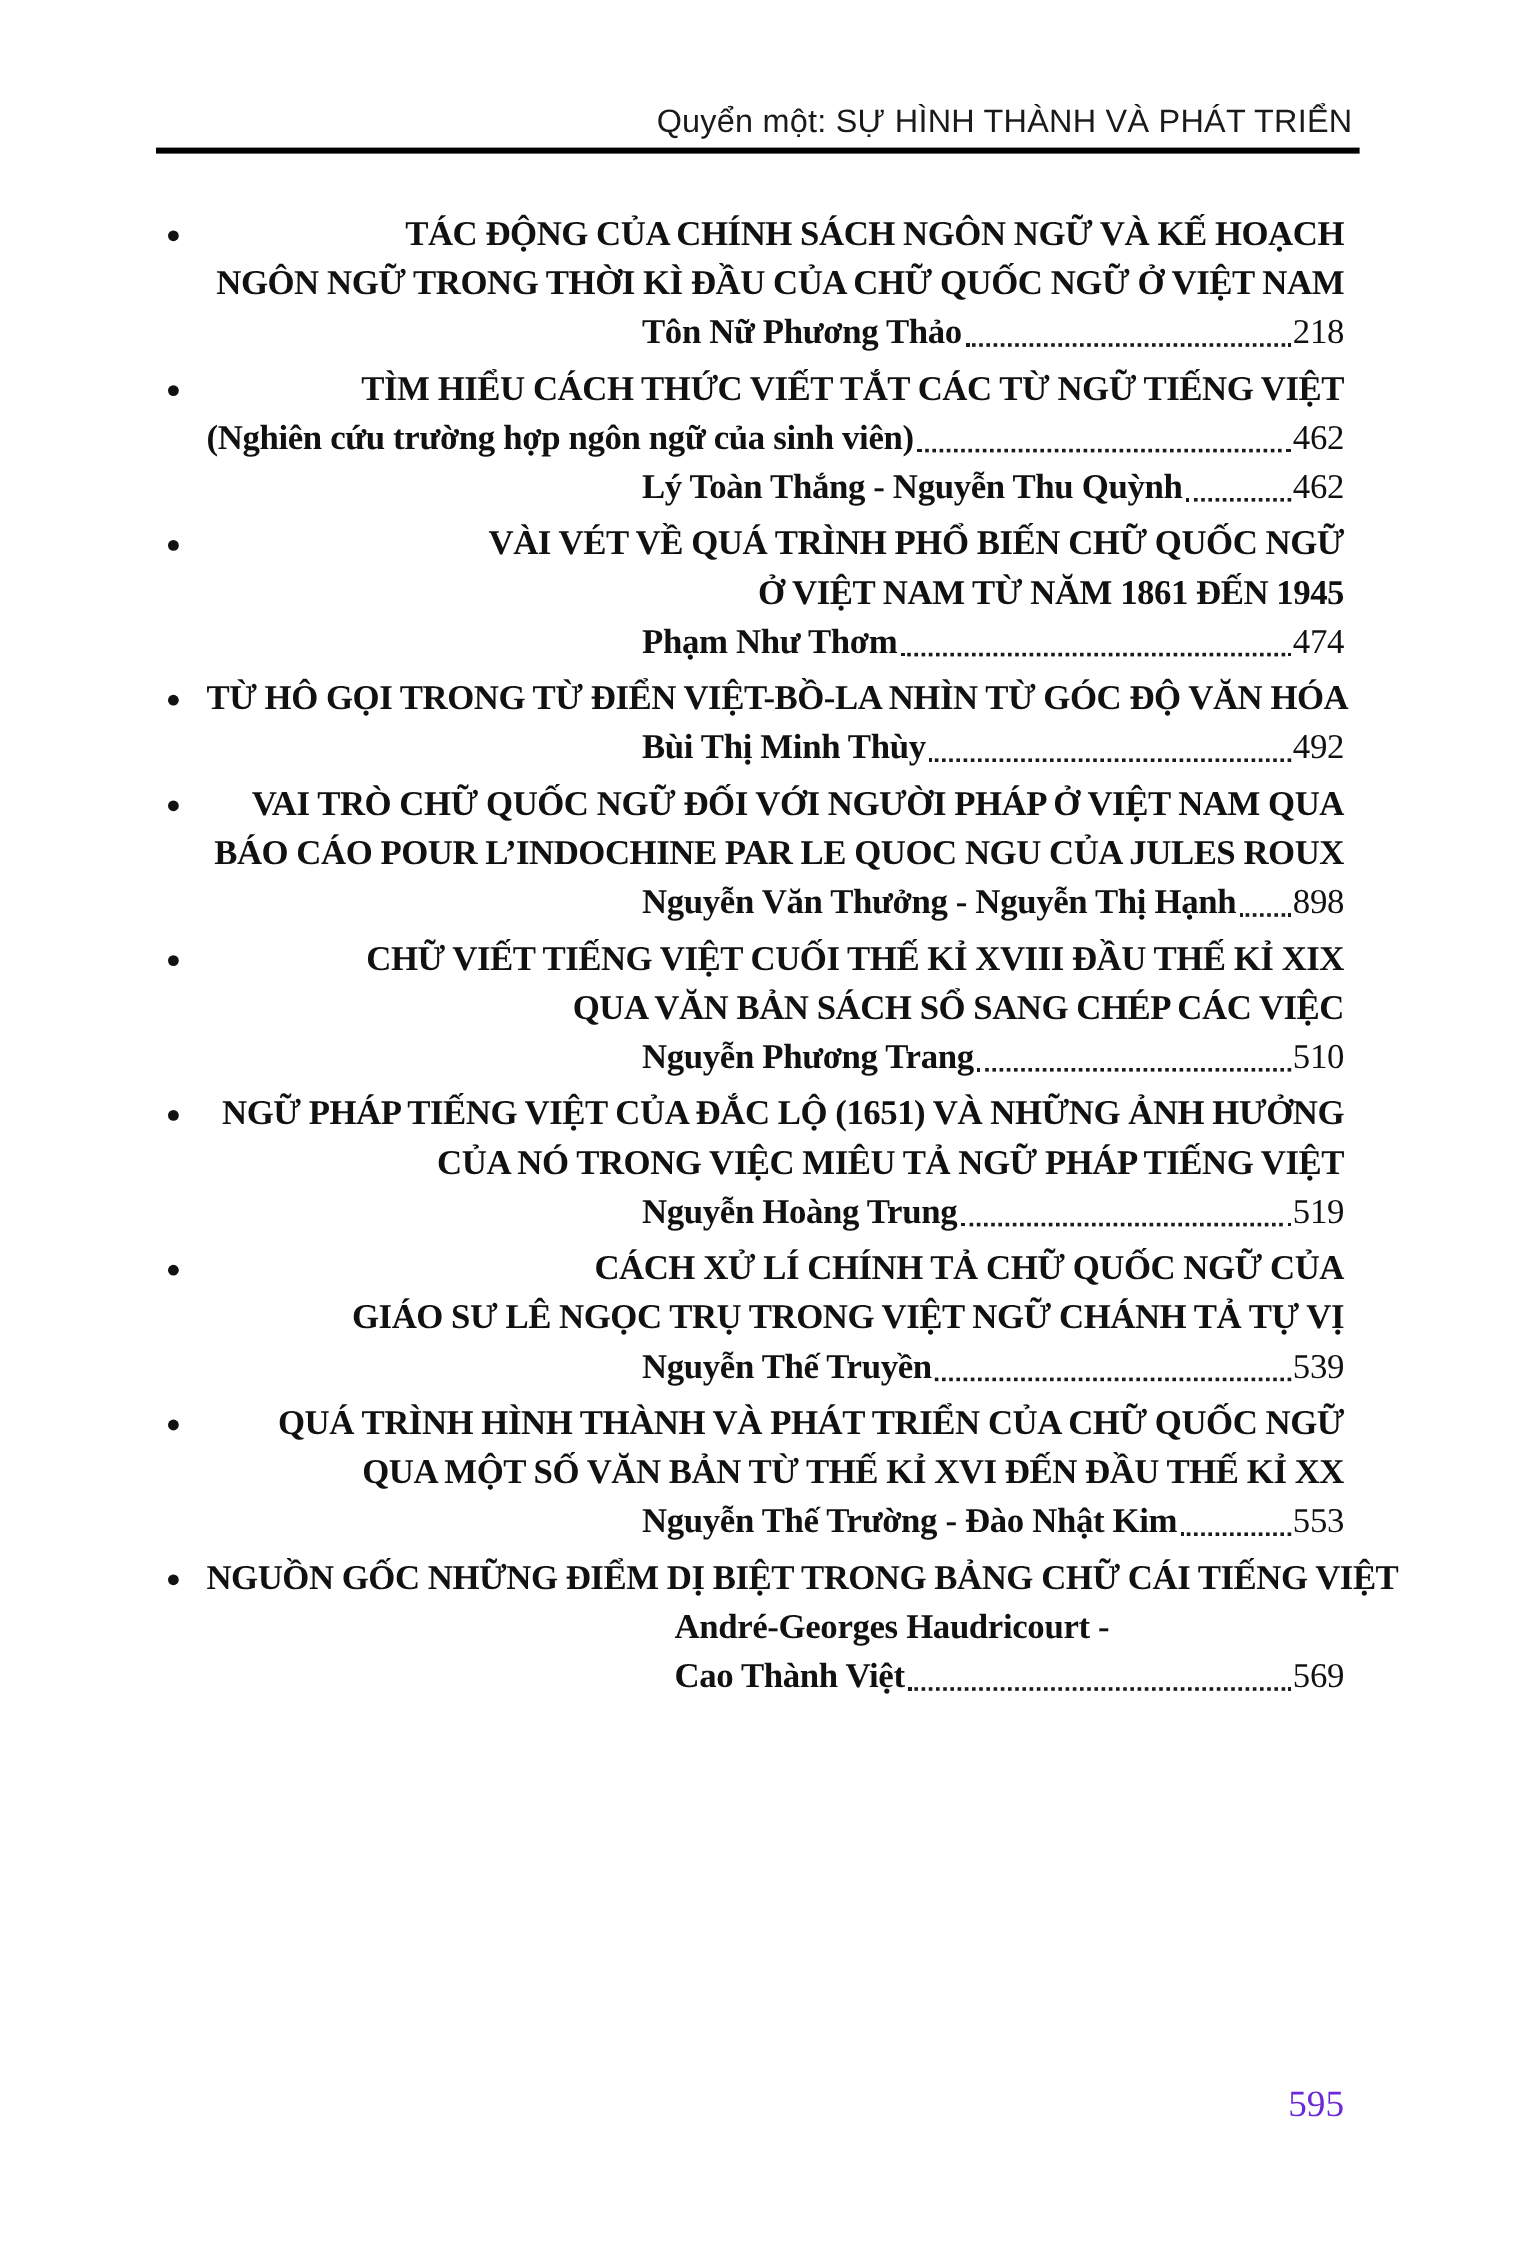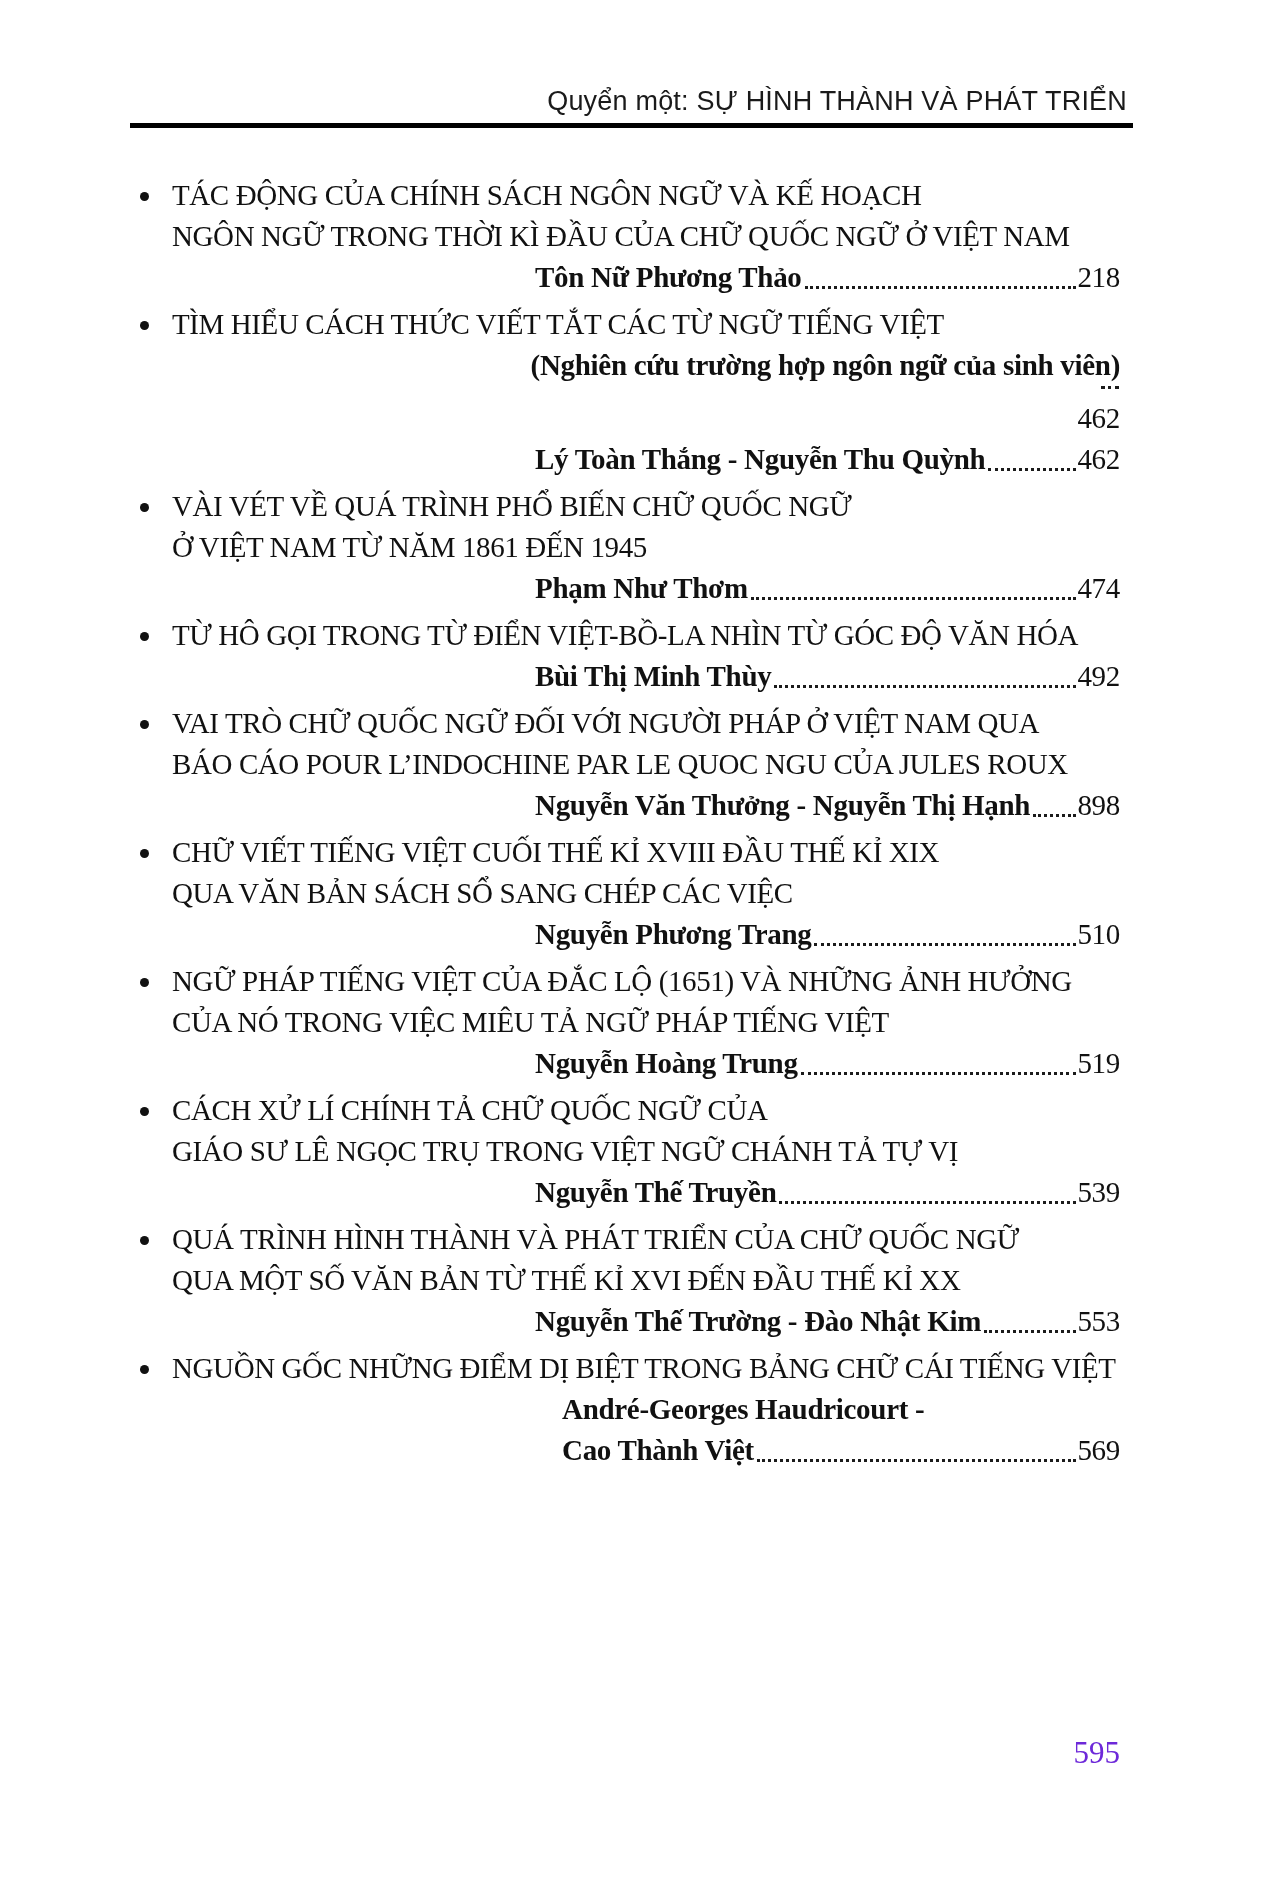--- a/index.html
+++ b/index.html
@@ -43,43 +43,44 @@
   .toc {
     margin-top: 47px;
     padding-right: 13px;
   }
   .entry { margin-top: 6px; }
   .entry:first-child { margin-top: 0; }
 
   .tline {
     position: relative;
     padding-left: 42px;
-    font-weight: normal;
+    font-weight: bold;
     font-size: 29px;
     line-height: 41px;
     letter-spacing: -0.4px;
     white-space: nowrap;
+    text-align: right;
   }
   .bullet {
     position: absolute;
     left: 10px;
     top: 17px;
     width: 9px;
     height: 9px;
     border-radius: 50%;
     background: #111111;
   }
   .credit {
     display: flex;
     align-items: flex-end;
     font-size: 29px;
     line-height: 41px;
     letter-spacing: -0.3px;
   }
-  .credit.left    { padding-left: 42px; flex-direction: column; }
+  .credit.left    { padding-left: 42px; }
   .credit.indent  { padding-left: 405px; }
   .credit.indent2 { padding-left: 432px; }
   .cname {
     font-weight: bold;
     white-space: nowrap;
   }
   .leader {
     flex: 1 1 auto;
     min-width: 18px;
     height: 0;

